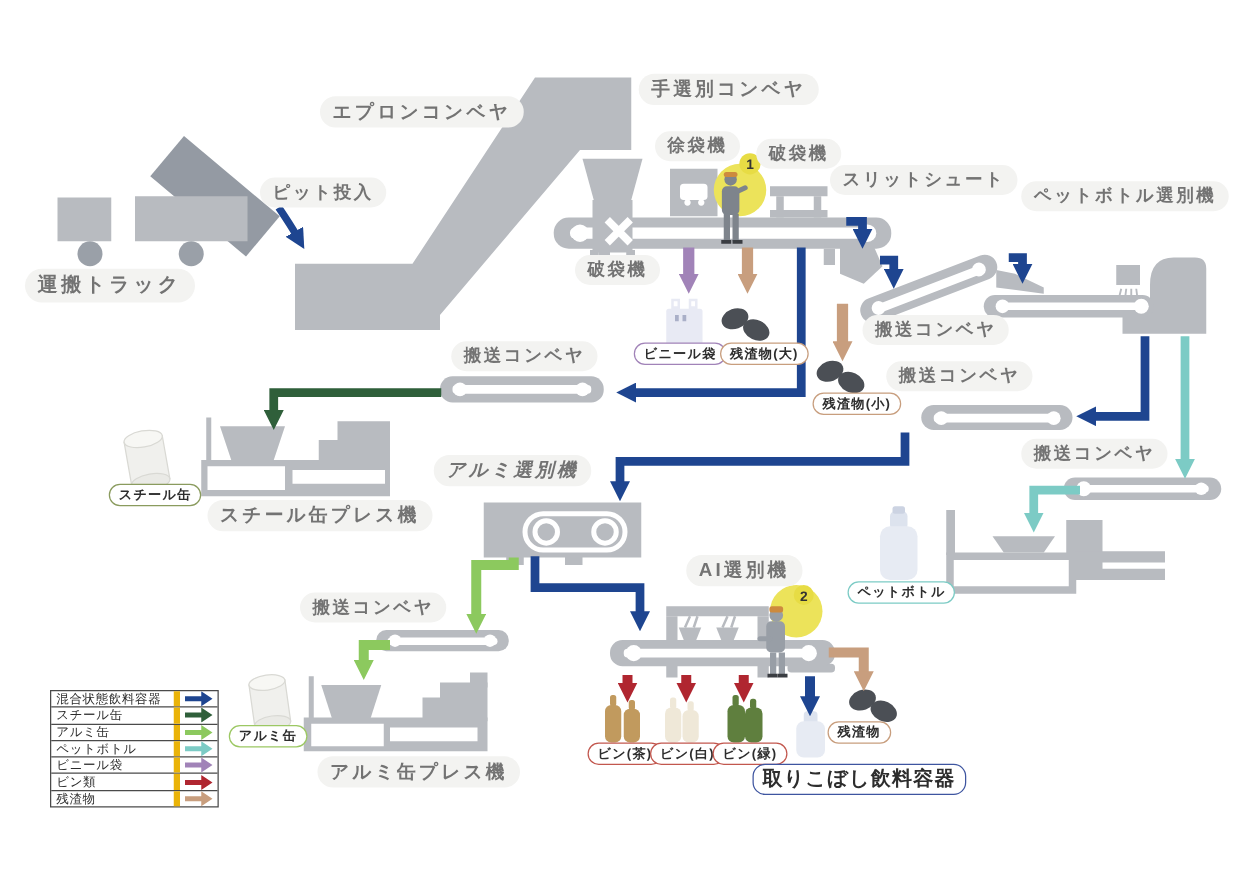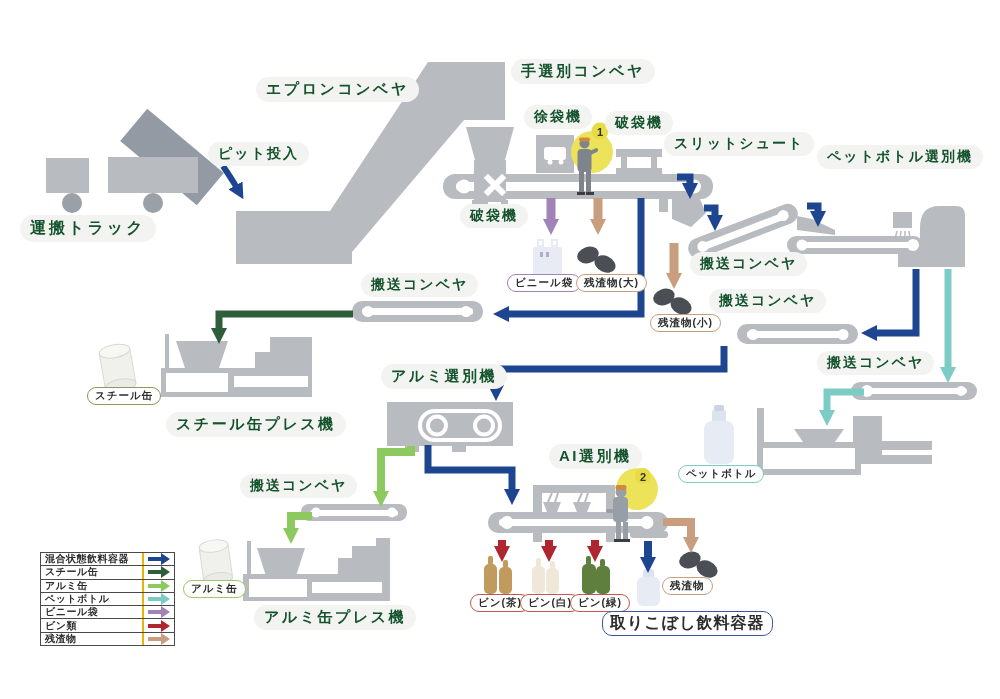--- a/index.html
+++ b/index.html
@@ -1,36 +1,36 @@
 <!DOCTYPE html>
 <html><head>
 <meta charset="utf-8">
 <style>
   html,body{margin:0;padding:0;background:#fff;}
   #canvas{position:relative;width:1000px;height:699px;background:#fff;overflow:hidden;
           font-family:"Liberation Sans","DejaVu Sans",sans-serif;color:#2d2d2d;}
   #art{position:absolute;left:0;top:0;}
   .plabel{position:absolute;background:#f3f3f1;border-radius:16px;padding:3px 10px;
-          font-weight:bold;font-size:15px;letter-spacing:2.5px;white-space:nowrap;color:#14532d;}
+          font-weight:bold;font-size:15px;letter-spacing:2.5px;white-space:nowrap;color:#737373;}
   .plabel.sm{font-size:14px;letter-spacing:2px;}
   .pill{position:absolute;background:#fff;border-radius:10px;padding:1px 7px;
         font-weight:bold;font-size:10.5px;letter-spacing:1px;white-space:nowrap;color:#2d2d2d;}
   .b-purple{border:1.5px solid #a183b8;}
   .b-tan{border:1.5px solid #c89e7e;}
   .b-olive{border:1.5px solid #8a9b5e;}
   .b-lgreen{border:1.5px solid #9cc863;}
   .b-teal{border:1.5px solid #7ccbc5;}
   .b-red{border:1.5px solid #c2574e;}
   .b-blue{border:1.5px solid #3e55a0;}
   
   #legend{position:absolute;left:40px;top:552px;width:133px;border:1px solid #4a4a4a;background:#fff;}
   .lg-row{display:flex;height:12.3px;border-bottom:1px solid #4a4a4a;align-items:center;}
   .lg-row:last-child{border-bottom:none;}
-  .lg-t{flex:1;border-right:2px solid #eab308;height:100%;display:flex;align-items:center;
-        padding-left:4px;font-size:10px;font-weight:bold;letter-spacing:0.5px;white-space:nowrap;overflow:hidden;}
+  .lg-t{flex:1;border-right:5px solid #eab308;height:100%;display:flex;align-items:center;
+        padding-left:4px;font-size:10px;font-weight:normal;letter-spacing:0.5px;white-space:nowrap;overflow:hidden;}
   .lg-a{width:30px;height:100%;display:flex;align-items:center;justify-content:center;}
   
   .mg{fill:#b8bbc0;}
   .st{fill:none;stroke-linejoin:miter;}
   .st-blue{stroke:#1e4590;}
   .st-red{stroke:#b02630;}
   .st-purple{stroke:#a183b8;}
   .st-tan{stroke:#c89e7e;}
   .st-dgreen{stroke:#2f5f3a;}
   .st-lgreen{stroke:#8cc95e;}
@@ -337,22 +337,22 @@
 <div class="plabel sm" style="left:524px;top:105px;">徐袋機</div>
 <div class="plabel sm" style="left:605px;top:111px;">破袋機</div>
 <div class="plabel sm" style="left:460px;top:204px;">破袋機</div>
 <div class="plabel sm" style="left:664px;top:132px;">スリットシュート</div>
 <div class="plabel sm" style="left:817px;top:145px;">ペットボトル選別機</div>
 <div class="plabel sm" style="left:361px;top:273px;">搬送コンベヤ</div>
 <div class="plabel sm" style="left:690px;top:252px;">搬送コンベヤ</div>
 <div class="plabel sm" style="left:709px;top:289px;">搬送コンベヤ</div>
 <div class="plabel sm" style="left:817px;top:351px;">搬送コンベヤ</div>
 <div class="plabel sm" style="left:240px;top:474px;">搬送コンベヤ</div>
-<div class="plabel" style="left:166px;top:412px;">スチール缶プレス機</div>
-<div class="plabel" style="left:381px;top:364px;">アルミ選別機</div>
+<div class="plabel" style="left:166px;top:400px;">スチール缶プレス機</div>
+<div class="plabel" style="left:347px;top:364px;font-style:italic;">アルミ選別機</div>
 <div class="plabel" style="left:549px;top:444px;">AI選別機</div>
 <div class="plabel" style="left:254px;top:605px;">アルミ缶プレス機</div>
 
 <div class="pill b-purple" style="left:507px;top:274px;">ビニール袋</div>
 <div class="pill b-tan" style="left:576px;top:274px;">残渣物(大)</div>
 <div class="pill b-tan" style="left:650px;top:314px;">残渣物(小)</div>
 <div class="pill b-olive" style="left:87px;top:387px;">スチール缶</div>
 <div class="pill b-lgreen" style="left:183px;top:580px;">アルミ缶</div>
 <div class="pill b-teal" style="left:678px;top:465px;">ペットボトル</div>
 <div class="pill b-red" style="left:470px;top:594px;">ビン(茶)</div>

